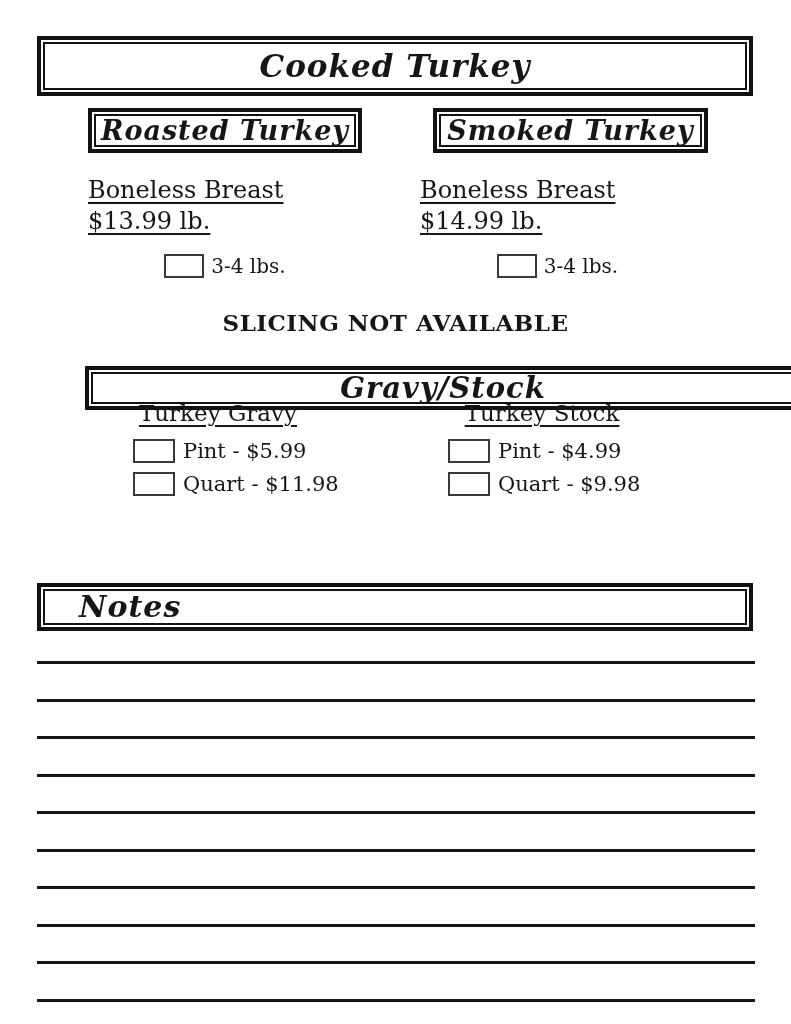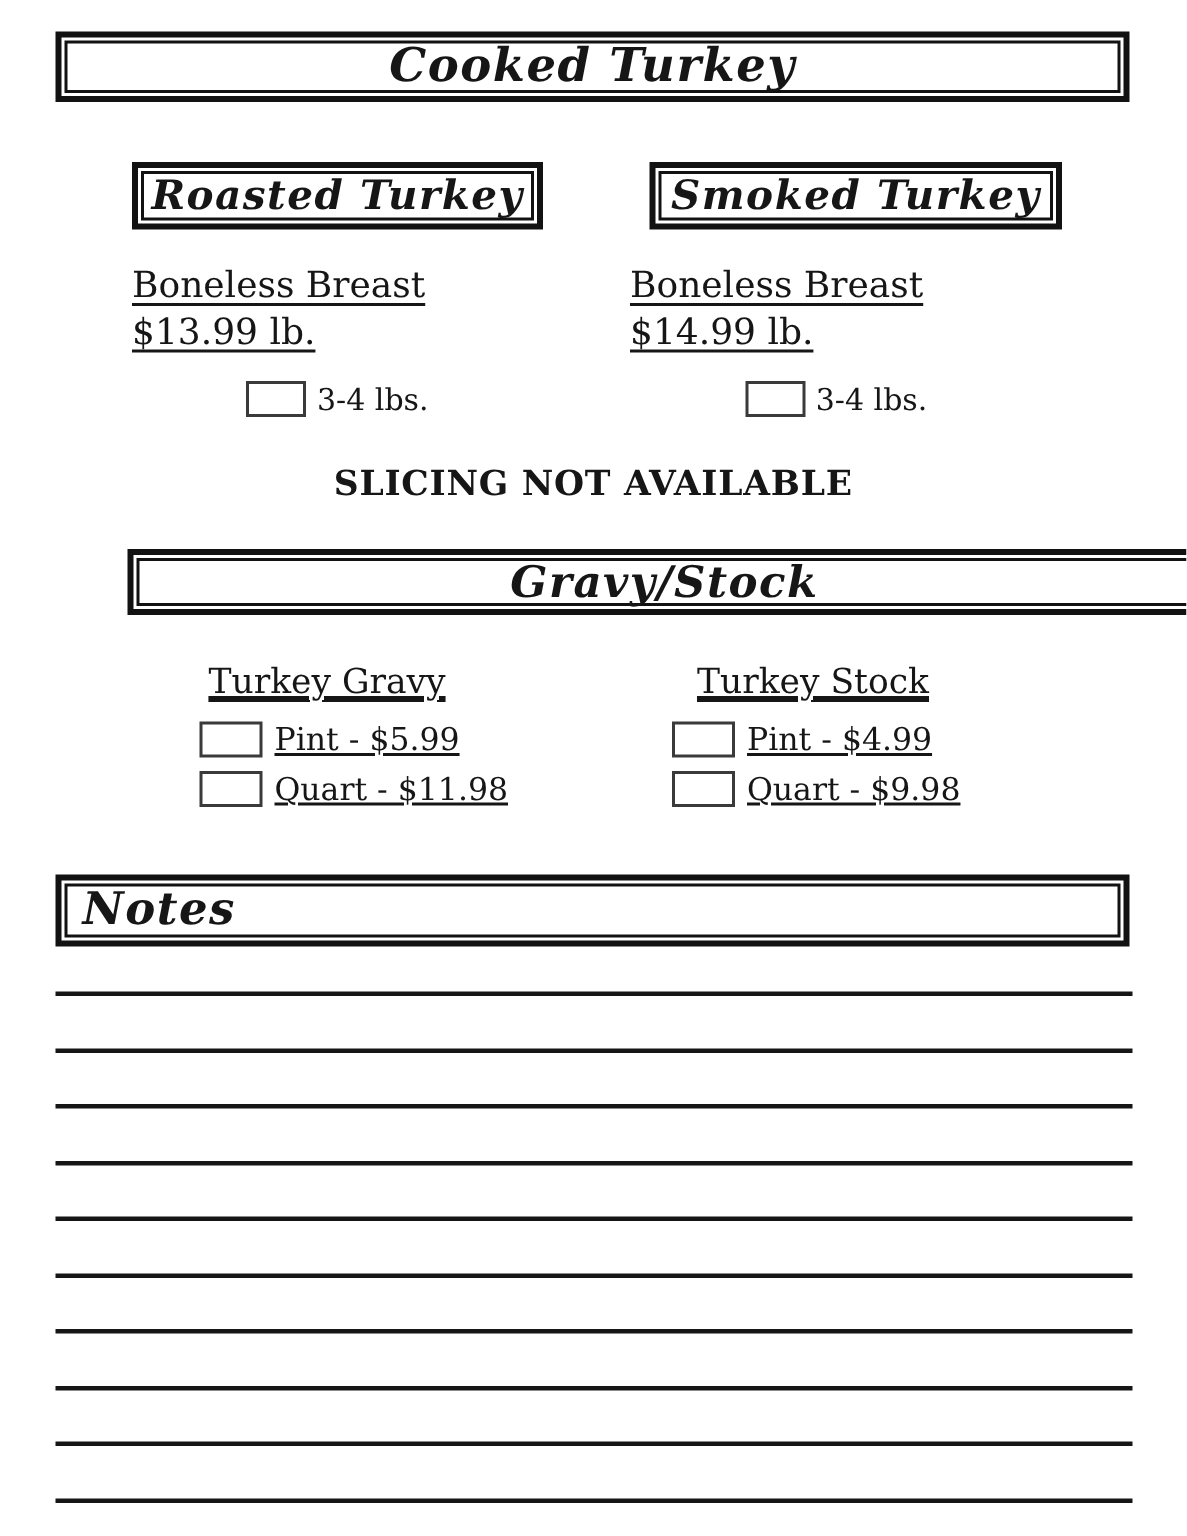--- a/index.html
+++ b/index.html
@@ -30,30 +30,30 @@
     overflow: visible;
   }
   .fancy {
     font-family: "DejaVu Serif", serif;
     font-style: italic;
     font-weight: bold;
     letter-spacing: 1px;
     white-space: nowrap;
     line-height: 1;
   }
-  .box-cooked   { left: 37px;  top: 21px;  width: 716px; height: 47px; }
+  .box-cooked   { left: 37px;  top: 36px;  width: 716px; height: 60px; }
   .box-cooked .fancy { font-size: 31px; }
   .box-roasted  { left: 88px;  top: 108px; width: 274px; height: 45px; }
   .box-smoked   { left: 433px; top: 108px; width: 275px; height: 45px; }
   .box-roasted .fancy, .box-smoked .fancy { font-size: 27px; }
   .box-gravy    { left: 37px;  top: 366px; width: 716px; height: 44px; margin-left: 48px; }
   .box-gravy .fancy { font-size: 29px; }
   .box-notes    { left: 37px;  top: 583px; width: 716px; height: 48px; }
   .box-notes .dbox-inner { justify-content: flex-start; padding-left: 10px; }
-  .box-notes .fancy { font-size: 30px; }
+  .box-notes .fancy { font-size: 30px; margin-left: 24px; }
 
   
   .col { position: absolute; top: 176px; text-align: left; }
   .col-left  { left: 88px;  width: 274px; }
   .col-right { left: 420px; width: 275px; }
   .product-name, .product-price {
     font-size: 24px;
     line-height: 28px;
     text-decoration: underline;
     text-decoration-thickness: 2px;
@@ -81,21 +81,21 @@
     top: 309px;
     left: 0;
     width: 100%;
     text-align: center;
     font-size: 23px;
     font-weight: bold;
     letter-spacing: 0.5px;
   }
 
   
-  .gs-col { position: absolute; top: 442px; text-decoration: underline; }
+  .gs-col { position: absolute; top: 400px; }
   .gs-col-left  { left: 115px; width: 206px; }
   .gs-col-right { left: 440px; width: 204px; }
   .gs-title {
     text-align: center;
     font-size: 23px;
     line-height: 27px;
     text-decoration: underline;
     text-decoration-thickness: 2px;
     text-underline-offset: 4px;
     margin-bottom: 12px;

